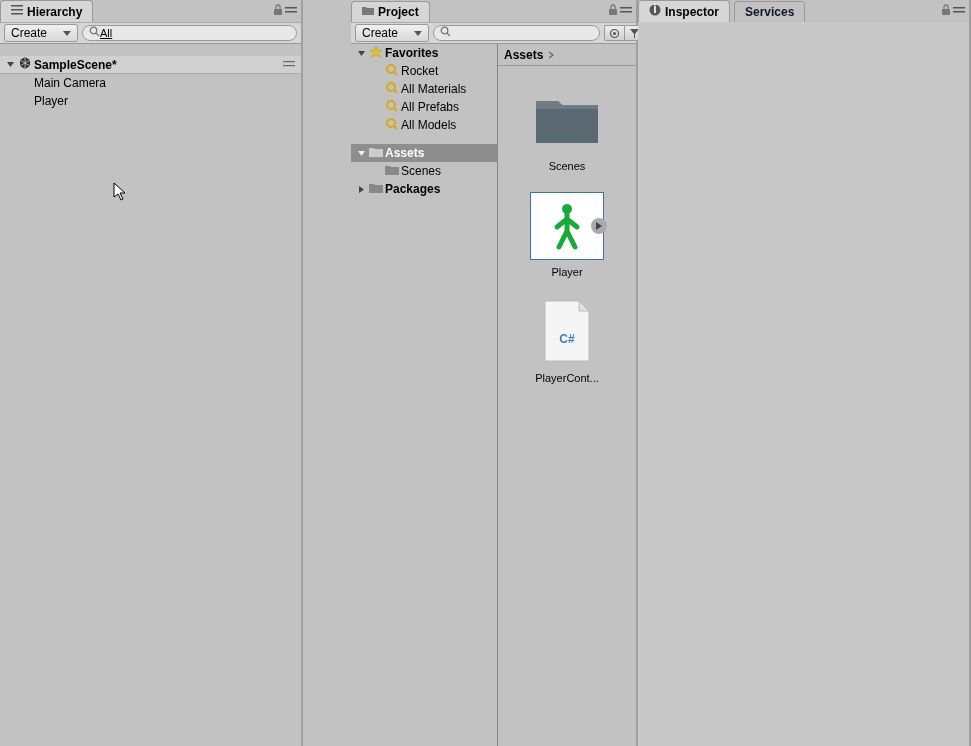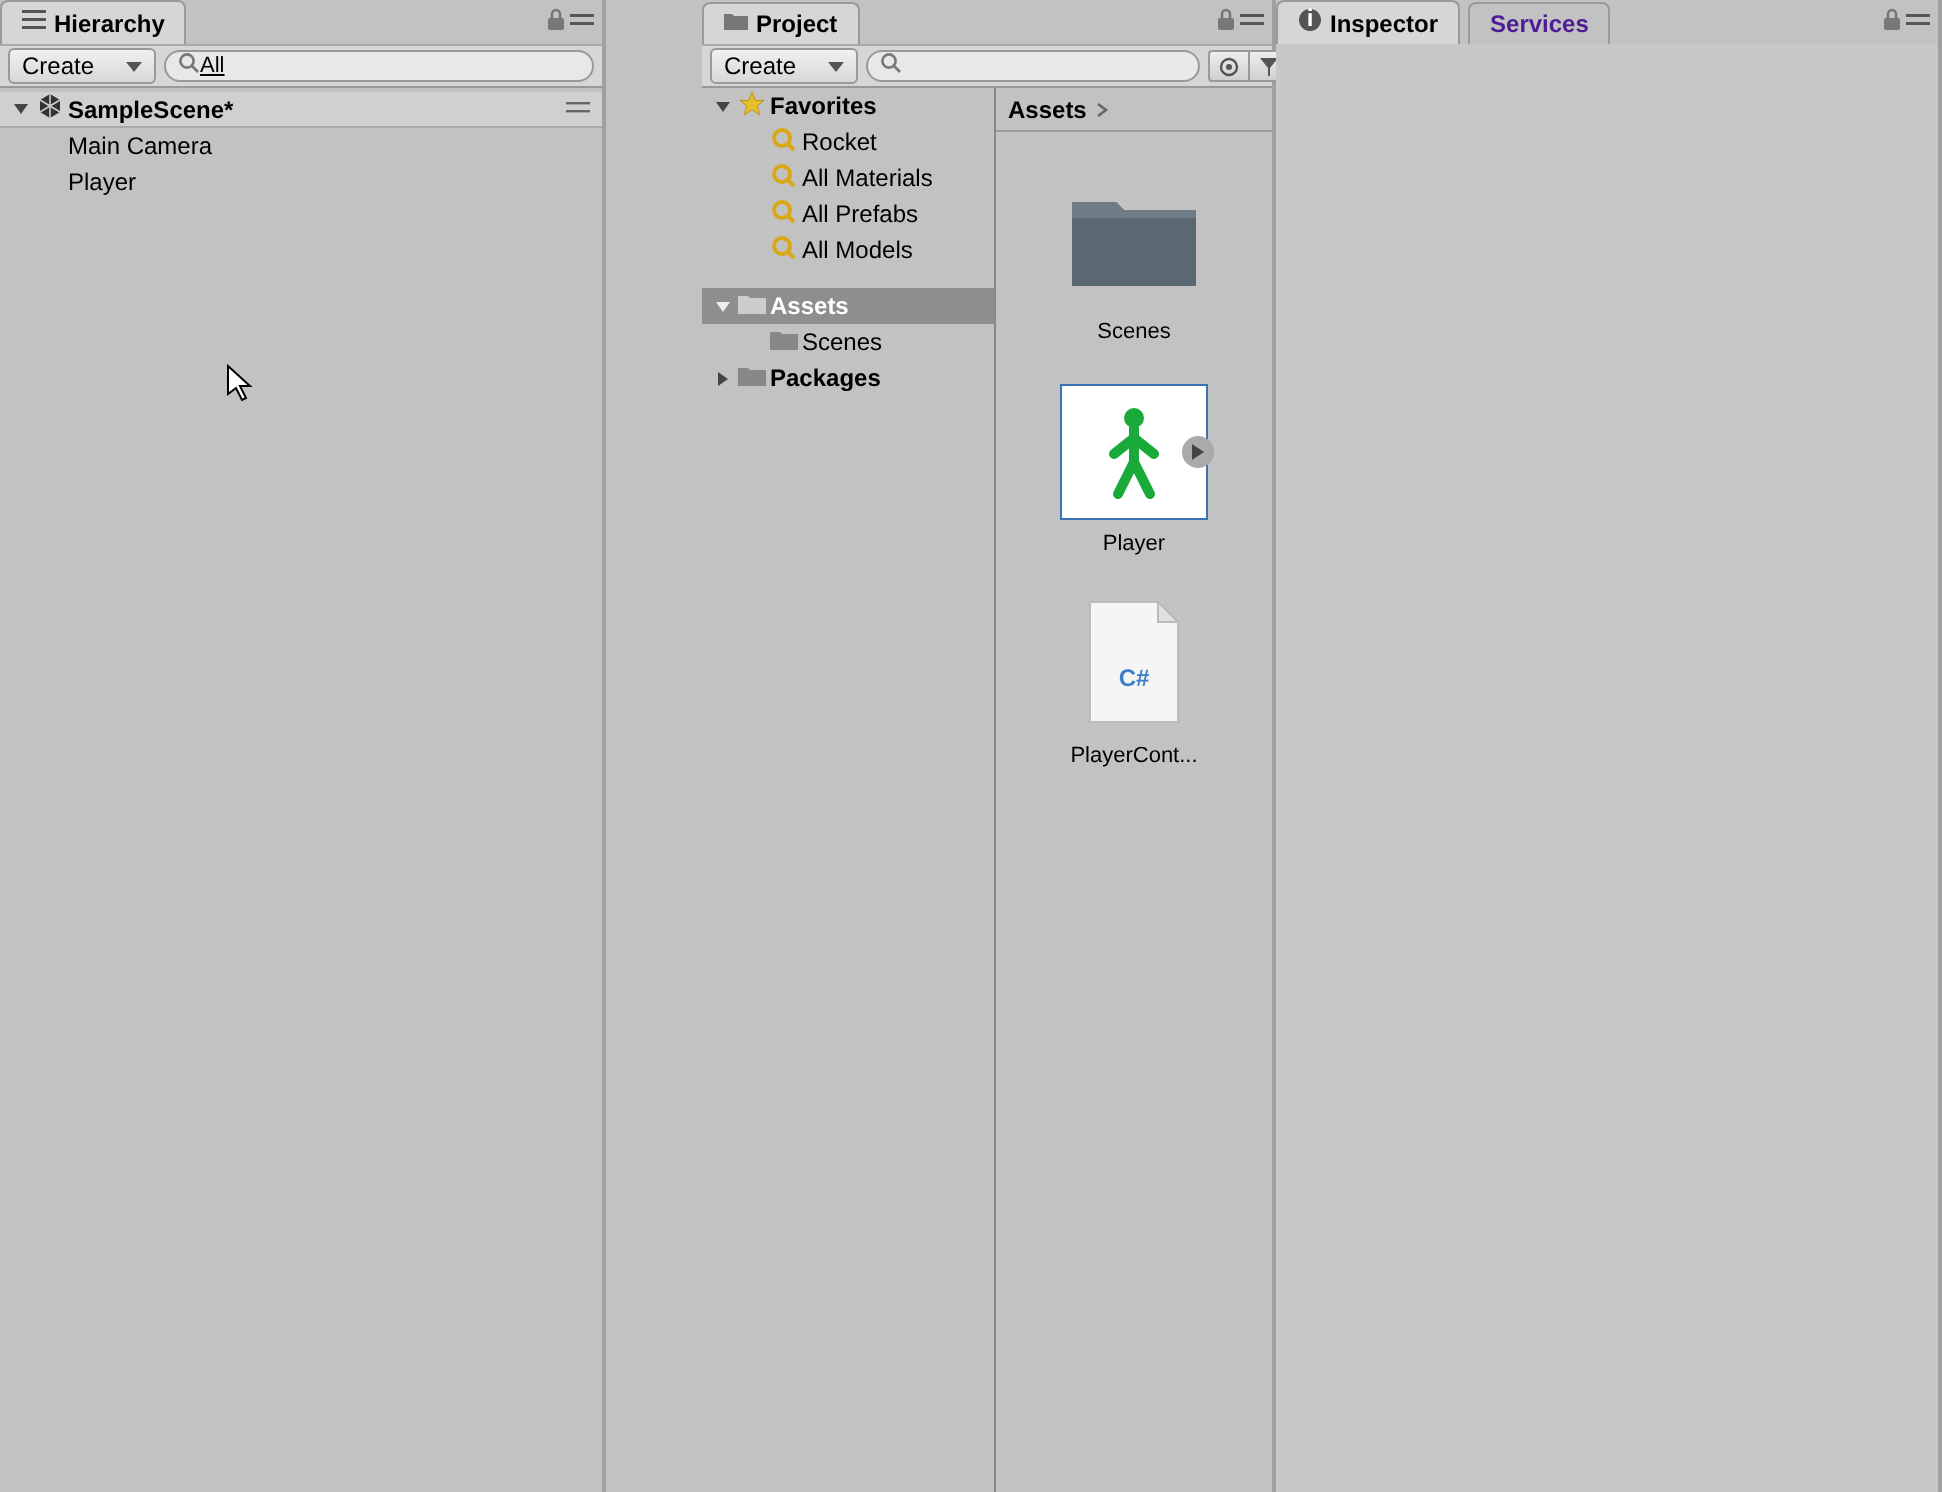--- a/index.html
+++ b/index.html
@@ -3,28 +3,28 @@
 <meta charset="utf-8">
 <style>
 * { margin: 0; padding: 0; box-sizing: border-box; font-family: Arial, Helvetica, sans-serif; font-size: 12px; }
 body { background: #c2c2c2; width: 971px; height: 746px; overflow: hidden; display: flex; }
 .panel { display: flex; flex-direction: column; border-right: 2px solid #a0a0a0; }
 .hierarchy-panel { width: 303px; }
 .project-panel { width: 335px; padding-left: 48px; }
 .inspector-panel { flex: 1; }
 .tab-bar { display: flex; align-items: center; height: 22px; background: #c2c2c2; position: relative; }
 .tab { display: inline-flex; align-items: flex-end; padding: 3px 10px; background: #d6d6d6; border: 1px solid #999; border-bottom: none; border-radius: 4px 4px 0 0; gap: 4px; font-weight: bold; }
-.tab.inactive { background: #c2c2c2; color: #4c1d95; }
+.tab.inactive { background: #c2c2c2; color: #0f172a; }
 .tab-filler { flex: 1; }
 .tab-controls { display: flex; gap: 2px; padding-right: 4px; align-items: center; }
 .toolbar { display: flex; height: 22px; background: #d6d6d6; border-top: 1px solid #aaa; border-bottom: 1px solid #999; align-items: center; padding: 0 4px; gap: 4px; }
 .create-btn { background: linear-gradient(#f0f0f0,#d8d8d8); border: 1px solid #999; border-radius: 3px; padding: 1px 6px; display: flex; align-items: center; gap: 16px; cursor: pointer; }
 .search-box { flex: 1; display: flex; align-items: center; background: #e8e8e8; border: 1px solid #999; border-radius: 10px; padding: 1px 6px; height: 16px; text-decoration: underline; }
 .search-box input { background: transparent; border: none; outline: none; flex: 1; font-size: 11px; }
-.tree { flex: 1; background: #c2c2c2; overflow: auto; padding-top: 2px; }
+.tree { flex: 1; background: #c2c2c2; overflow: auto; padding-top: 12px; }
 .tree-row { display: flex; align-items: center; height: 18px; padding-left: 4px; gap: 2px; }
 .tree-row.selected { background: #8e8e8e; color: #fff; }
 .tree-row.scene-row { background: #d0d0d0; border-bottom: 1px solid #aaa; font-weight: bold; }
 .disclosure { width: 12px; height: 12px; display: inline-flex; align-items: center; justify-content: center; }
 .indent { display: inline-block; }
 .cursor-overlay { position: absolute; left: 113px; top: 138px; pointer-events: none; }
 .project-body { flex: 1; display: flex; min-height: 0; }
 .project-tree { width: 147px; background: #c2c2c2; border-right: 1px solid #888; overflow: auto; }
 .project-content { flex: 1; display: flex; flex-direction: column; background: #c2c2c2; }
 .breadcrumb { height: 22px; background: #c2c2c2; border-bottom: 1px solid #999; display: flex; align-items: center; padding: 0 6px; gap: 4px; font-weight: bold; }

